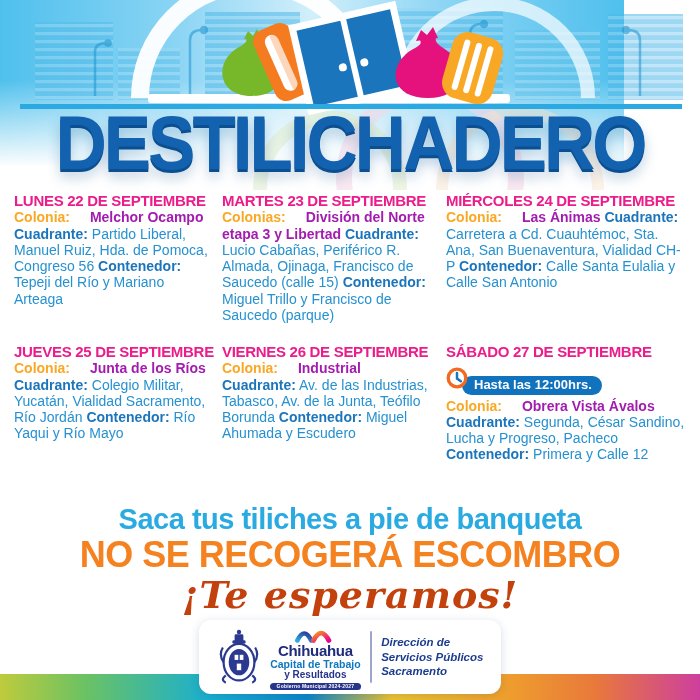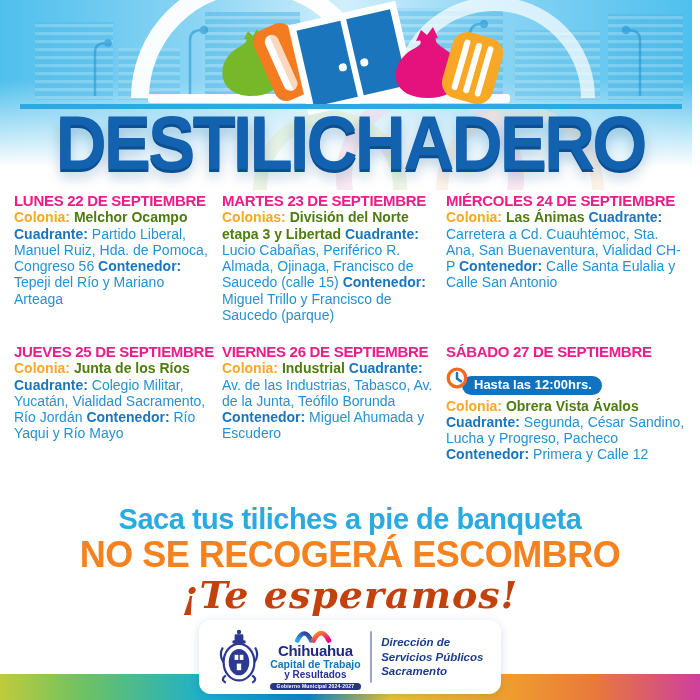--- a/index.html
+++ b/index.html
@@ -1,40 +1,40 @@
 <!DOCTYPE html>
 <html><head>
 <meta charset="utf-8">
 <style>
   html,body{margin:0;padding:0;background:#fff;}
   .poster{position:relative;width:700px;height:700px;background:#fff;overflow:hidden;
           font-family:"Liberation Sans",sans-serif;}
 
   
-  .banner{position:absolute;top:0;left:0;width:692px;height:190px;
+  .banner{position:absolute;top:0;left:0;width:624px;height:190px;
     background:
       linear-gradient(180deg, rgba(255,255,255,0) 42%, #ffffff 88%),
       linear-gradient(90deg,#4FC0ED 0%,#8AD4F4 28%,#D2EFFB 50%,#8AD4F4 72%,#4FC0ED 100%);}
   .banner svg{position:absolute;top:0;left:0;}
   .title-line{position:absolute;top:104px;left:20px;width:662px;height:5px;background:#2DA9E1;}
   .title{position:absolute;top:100px;left:0;width:700px;margin:0;text-align:center;
     font-size:71px;font-weight:800;letter-spacing:-3px;color:#1262B0;
     transform:scaleY(1.06);transform-origin:top;
     text-shadow:0 3px 0 #0c4f90, 0 8px 12px rgba(12,79,144,.28);}
 
   
   .schedule{position:absolute;top:192px;left:14px;width:672px;display:grid;
     grid-template-columns:200px 216px 240px;column-gap:8px;row-gap:20px;}
   .block{font-size:14px;line-height:1.16;color:#2691D0;}
   .block p{margin:0;}
   .day{font-size:15px;font-weight:bold;color:#EC1C8B;letter-spacing:-0.3px;
     white-space:nowrap;margin:0 0 3px 0;}
   .lbl{font-weight:bold;color:#1B75BC;}
   .collbl{font-weight:bold;color:#F9A825;}
-  .colval{font-weight:bold;color:#4d7c0f;}
+  .colval{font-weight:bold;color:#a21caf;margin-left:16px;}
   .badge-row{display:flex;align-items:center;margin:2px 0 3px 0;}
   .badge-clock{margin-right:-6px;position:relative;z-index:2;flex:0 0 auto;}
   .badge{background:#1173BD;color:#fff;font-weight:bold;font-size:13px;
     padding:1px 10px 2px 12px;border-radius:10px;white-space:nowrap;margin-top:14px;}
 
   
   .hours{position:absolute;top:461px;left:0;width:700px;display:flex;
     justify-content:center;align-items:center;}
   .hours-clock{margin-right:-10px;position:relative;z-index:2;}
   .hours-pill{background:#1173BD;color:#fff;font-weight:bold;font-size:22px;

